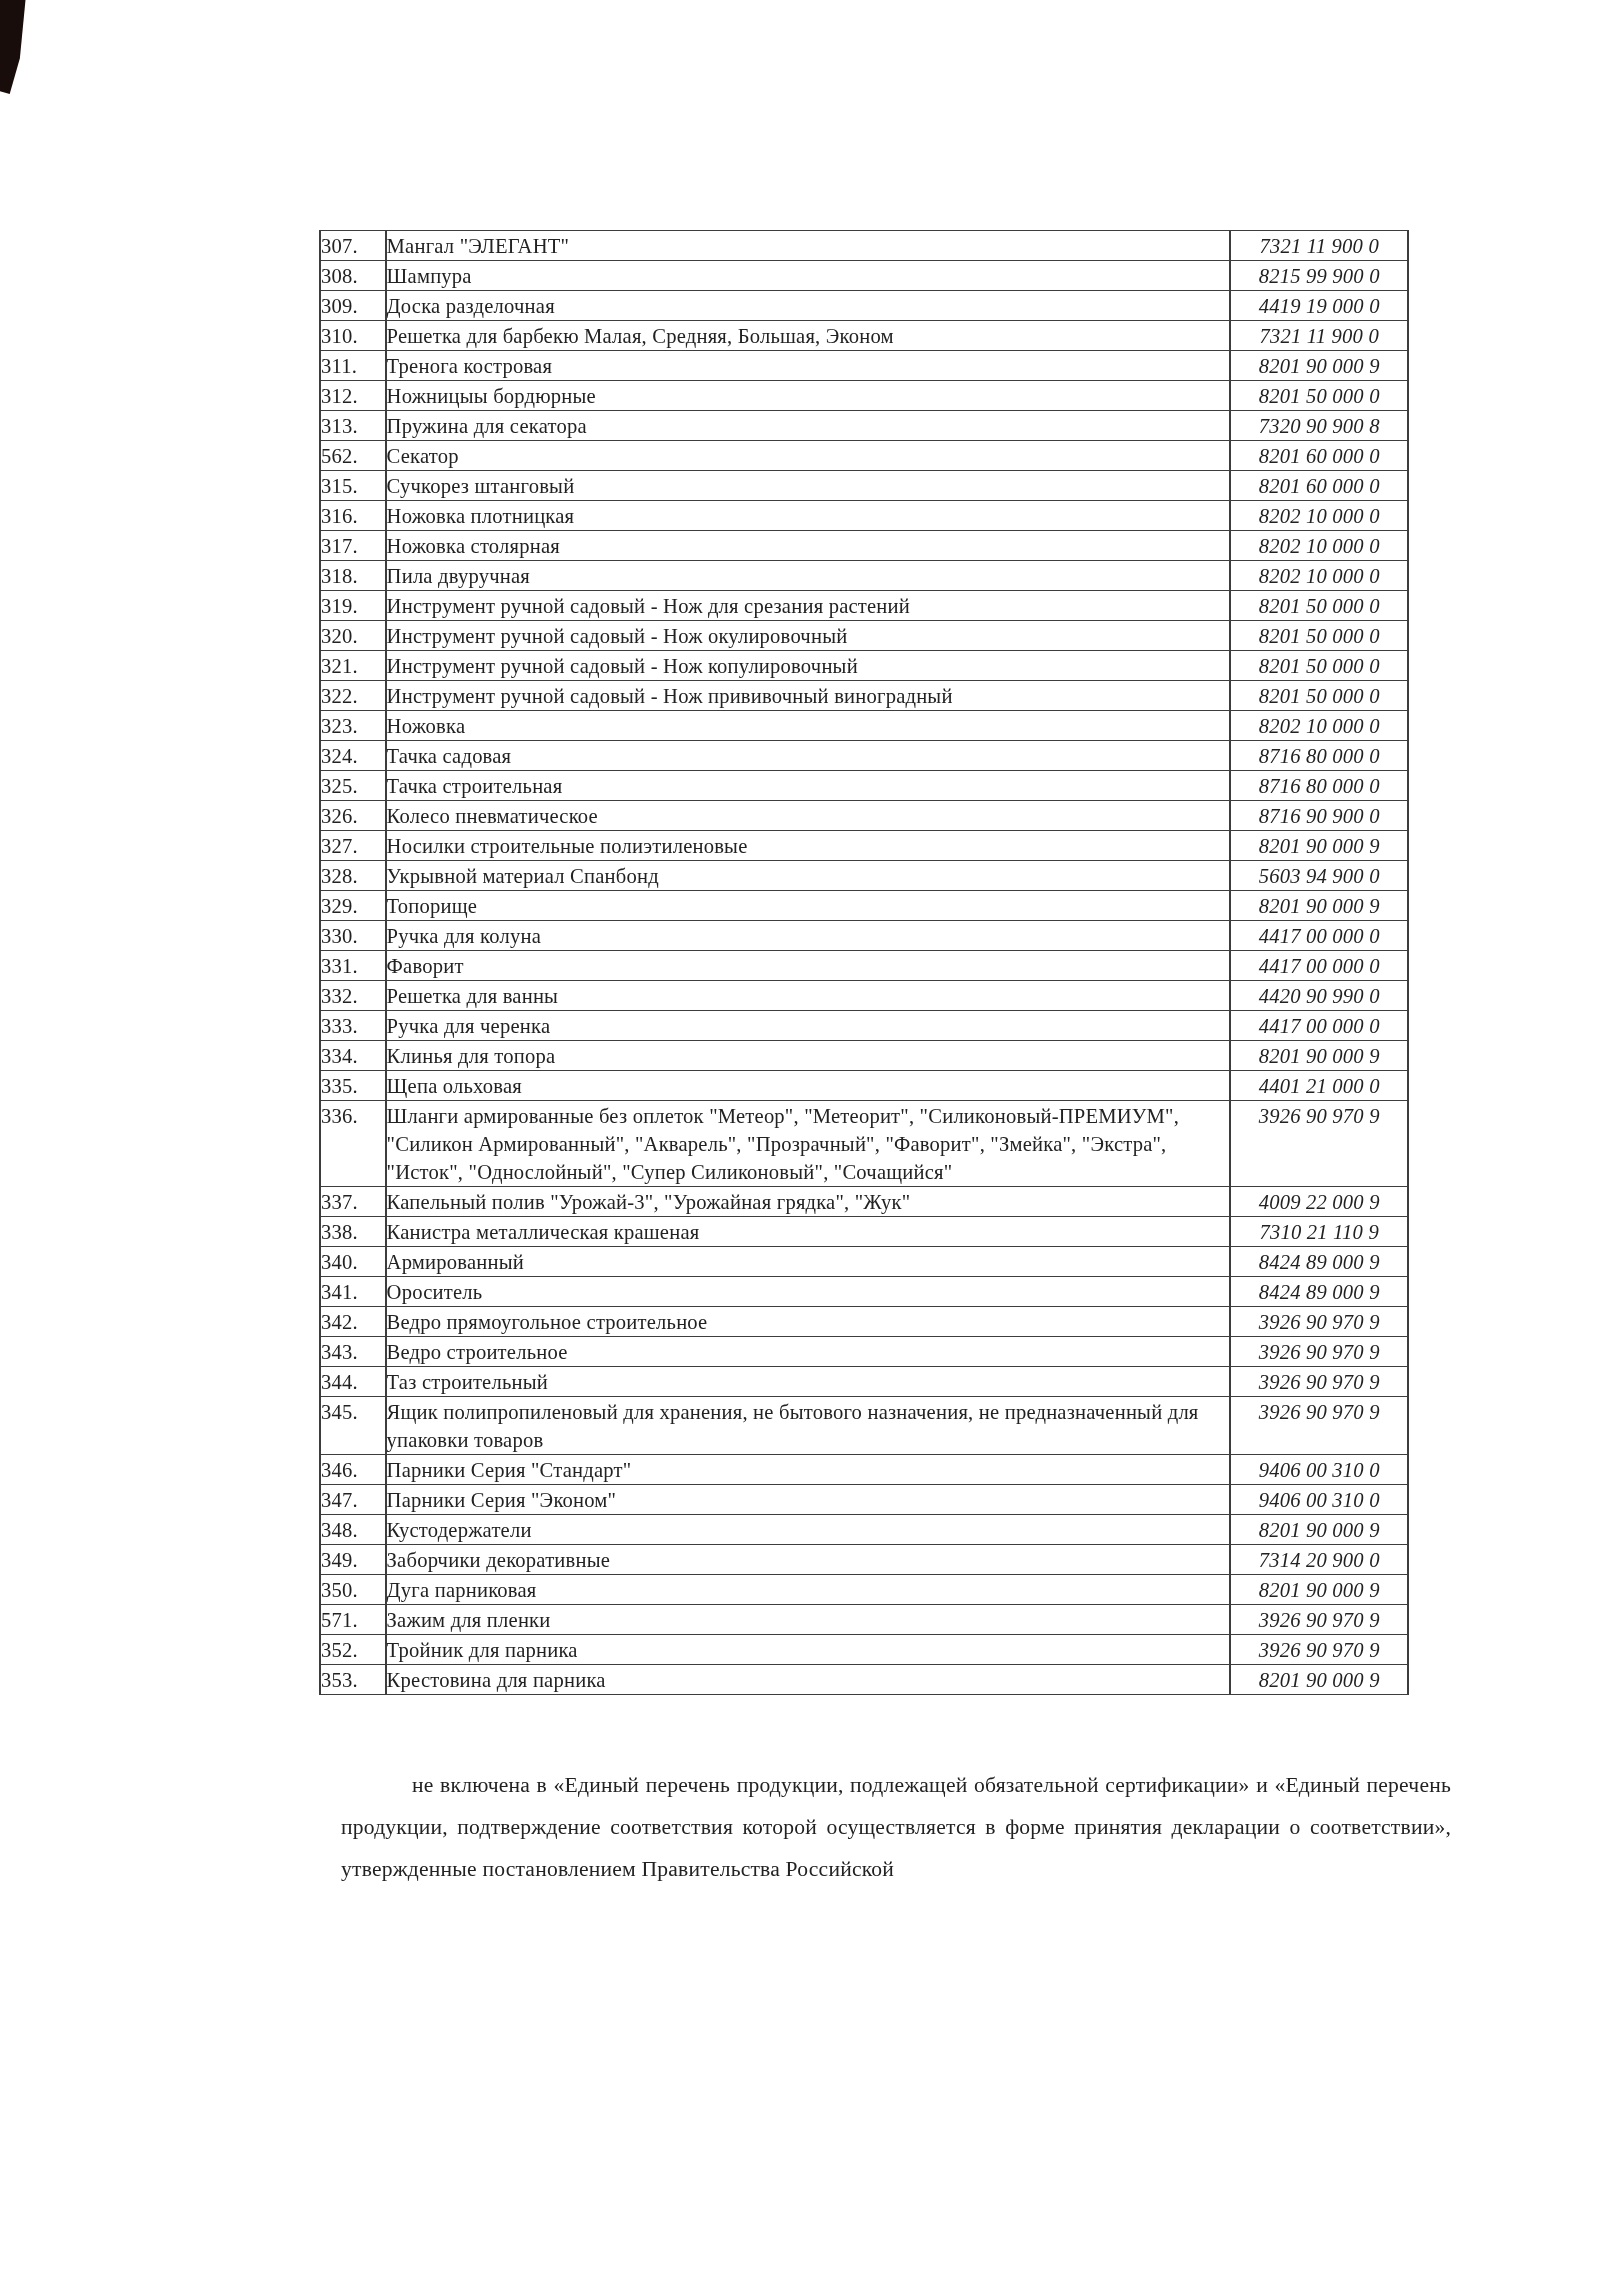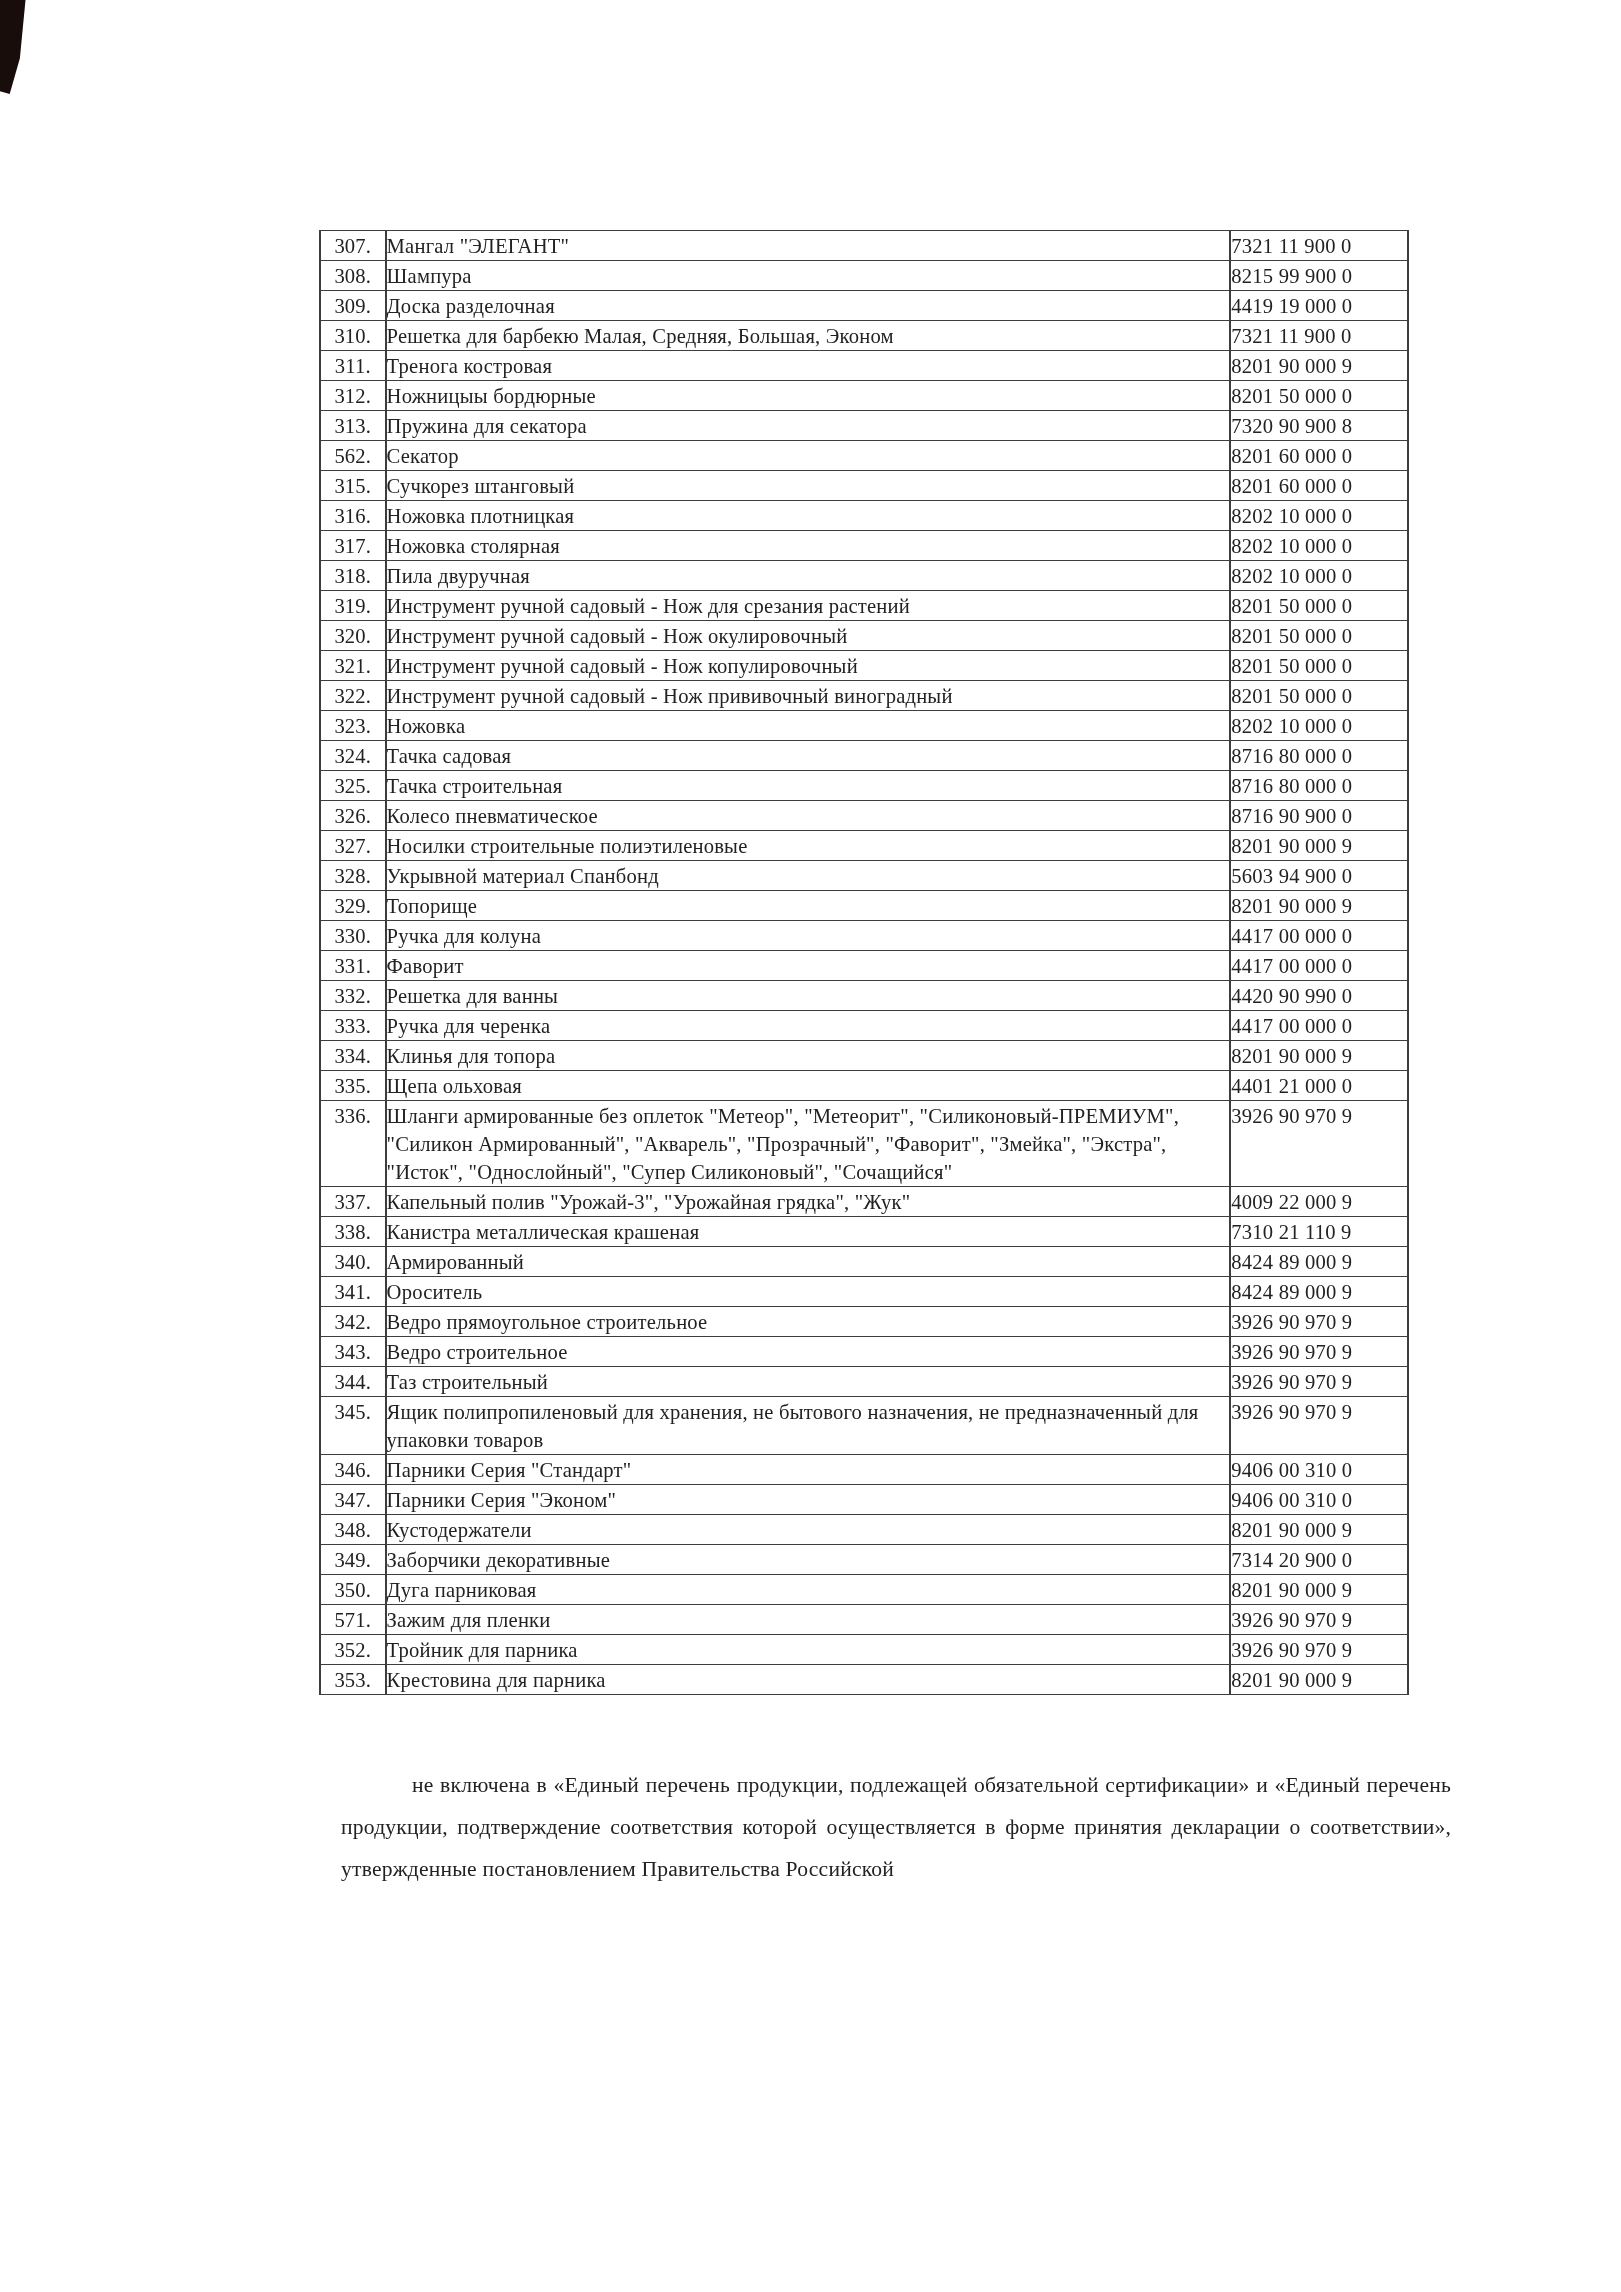--- a/index.html
+++ b/index.html
@@ -40,33 +40,34 @@
   table.items-table td {
     border: 1px solid #3d3d3d;
     border-left-width: 2px;
     border-right-width: 2px;
     vertical-align: top;
     padding: 1px 0 0 0;
     overflow: hidden;
   }
   td.col-num {
     width: 63px;
-    text-align: center;
+    text-align: left;
     padding-right: 4.9px;
   }
   td.col-name {
     width: 835px;
     text-align: left;
     padding-left: 11.8px;
     padding-right: 13.7px;
   }
   td.col-code {
     width: 174px;
-    text-align: left;
+    text-align: center;
     white-space: nowrap;
+    font-style: italic;
   }
   .bottom-paragraph {
     position: absolute;
     left: 341px;
     top: 1764px;
     width: 1110px;
     margin: 0;
     font-size: 21.6px;
     line-height: 42px;
     letter-spacing: 0.2px;

